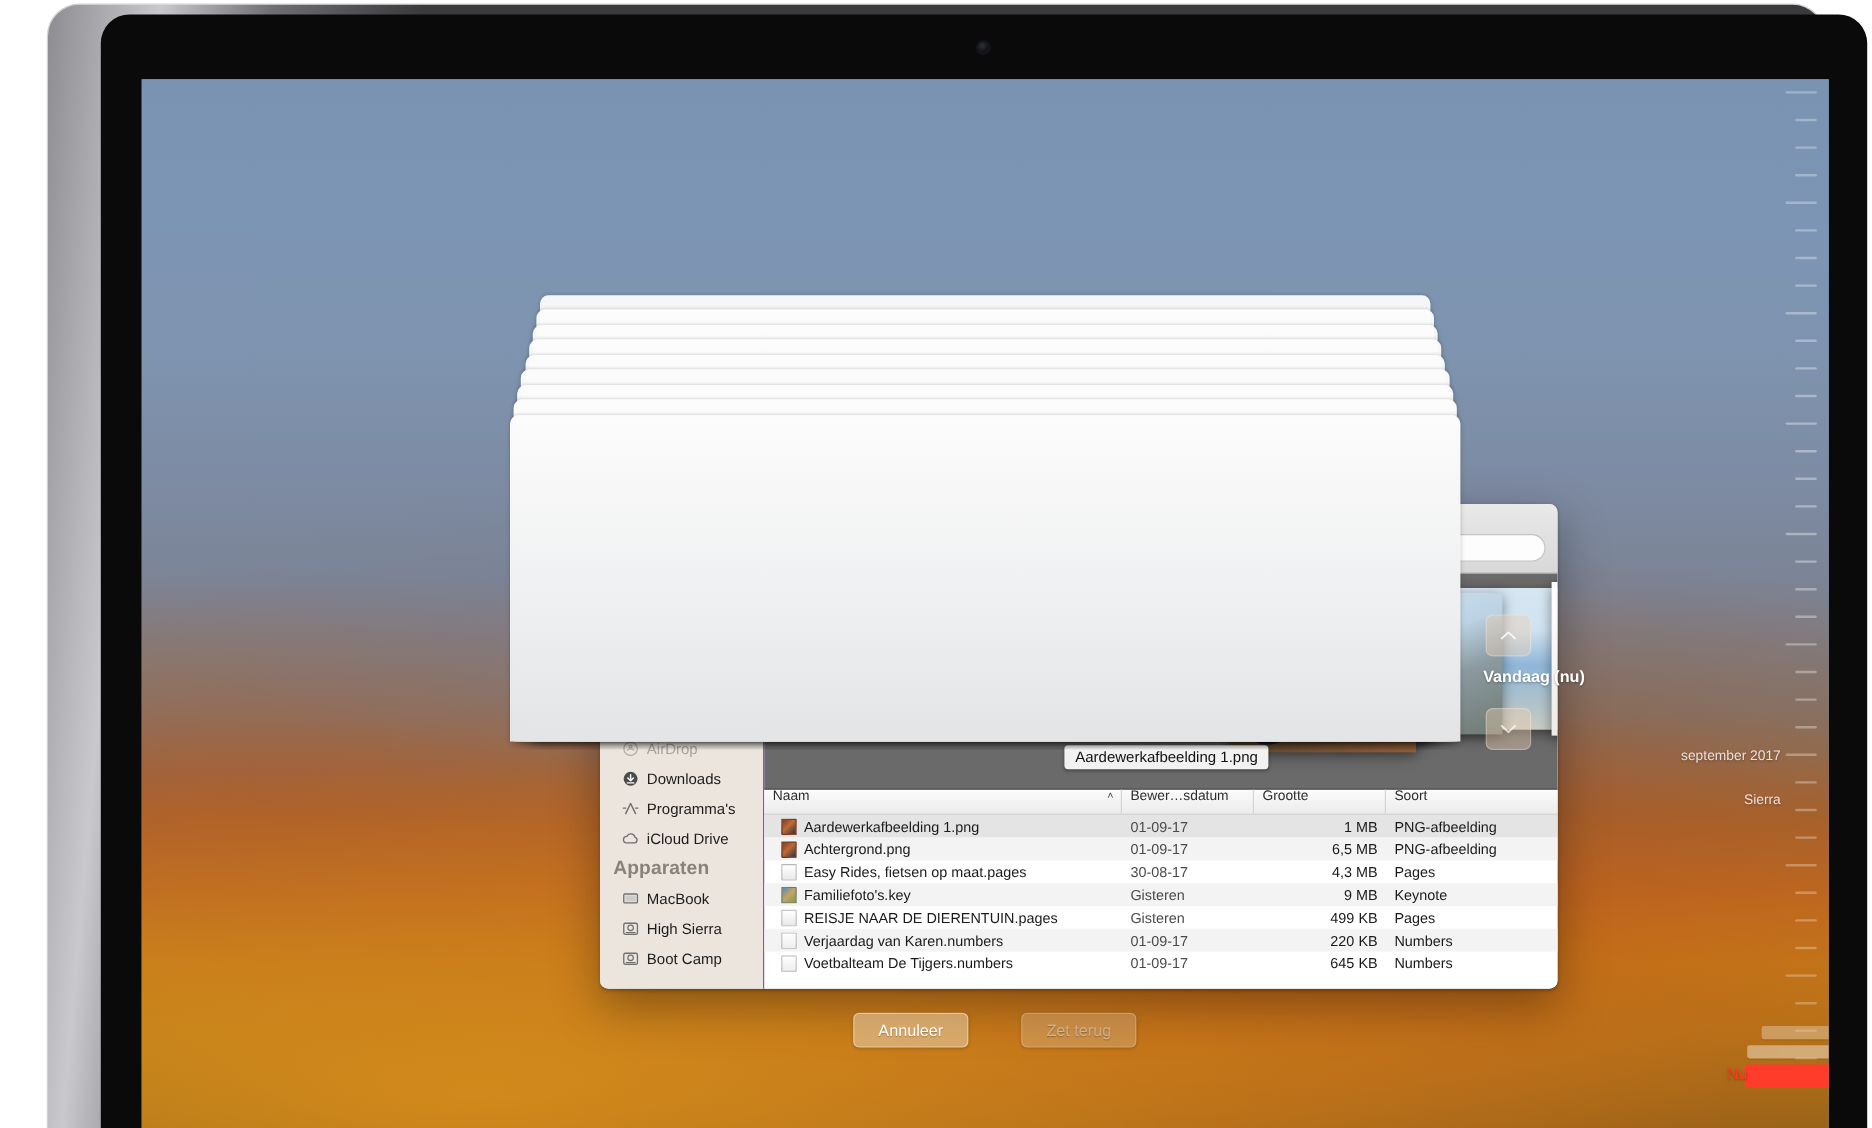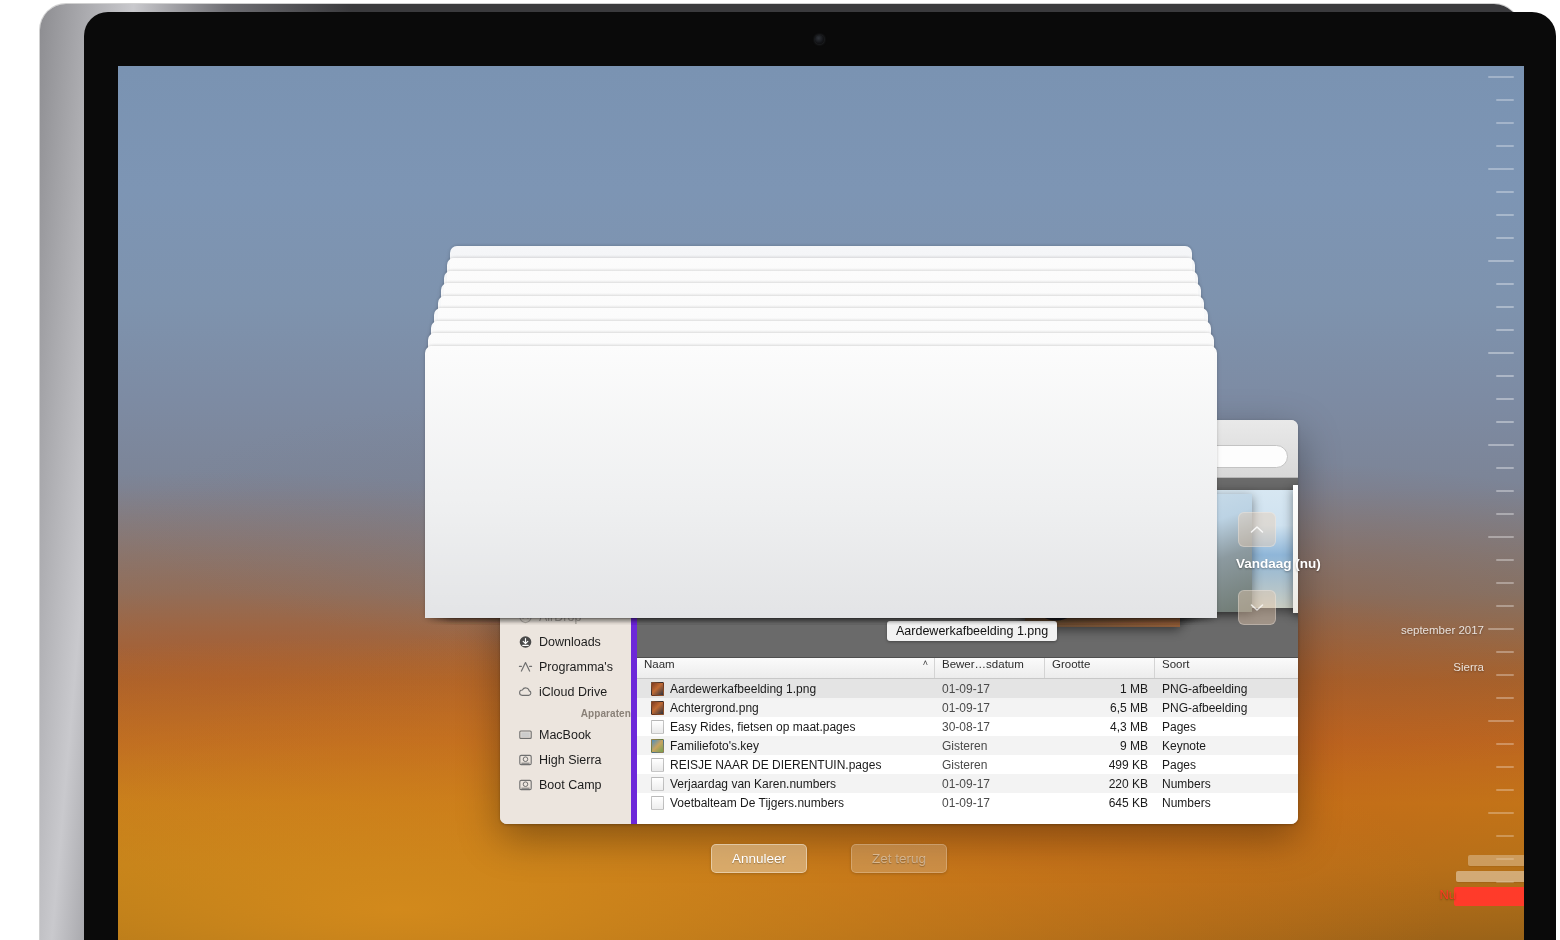--- a/index.html
+++ b/index.html
@@ -212,27 +212,26 @@
     display: flex; align-items: center; justify-content: center; gap: 6px;
     color: #9a9a9a; font-size: 12.5px;
   }
 
   #body { flex: 1; display: flex; min-height: 0; }
 
   
   #sidebar {
     width: 137px; flex: 0 0 137px;
     background: #ece5de;
-    border-right: 6px solid #6d28d9;
+    border-right: 1px solid #6d28d9;
     padding-top: 8px;
     overflow: hidden;
-    text-align: right;
   }
   .sb-head {
-    font-size: 10px; color: #8a8178; font-weight: 700;
+    font-size: 16px; color: #8a8178; font-weight: 700;
     padding: 4px 0 3px 11px; letter-spacing: .1px;
   }
   .sb-item {
     display: flex; align-items: center; gap: 6px;
     height: 25px; padding-left: 18px;
     font-size: 12.5px; color: #1d1d1d;
     white-space: nowrap;
   }
   .sb-item.selected { background: #d7d2cd; }
   .sb-item.dim { color: #a8a39d; }

